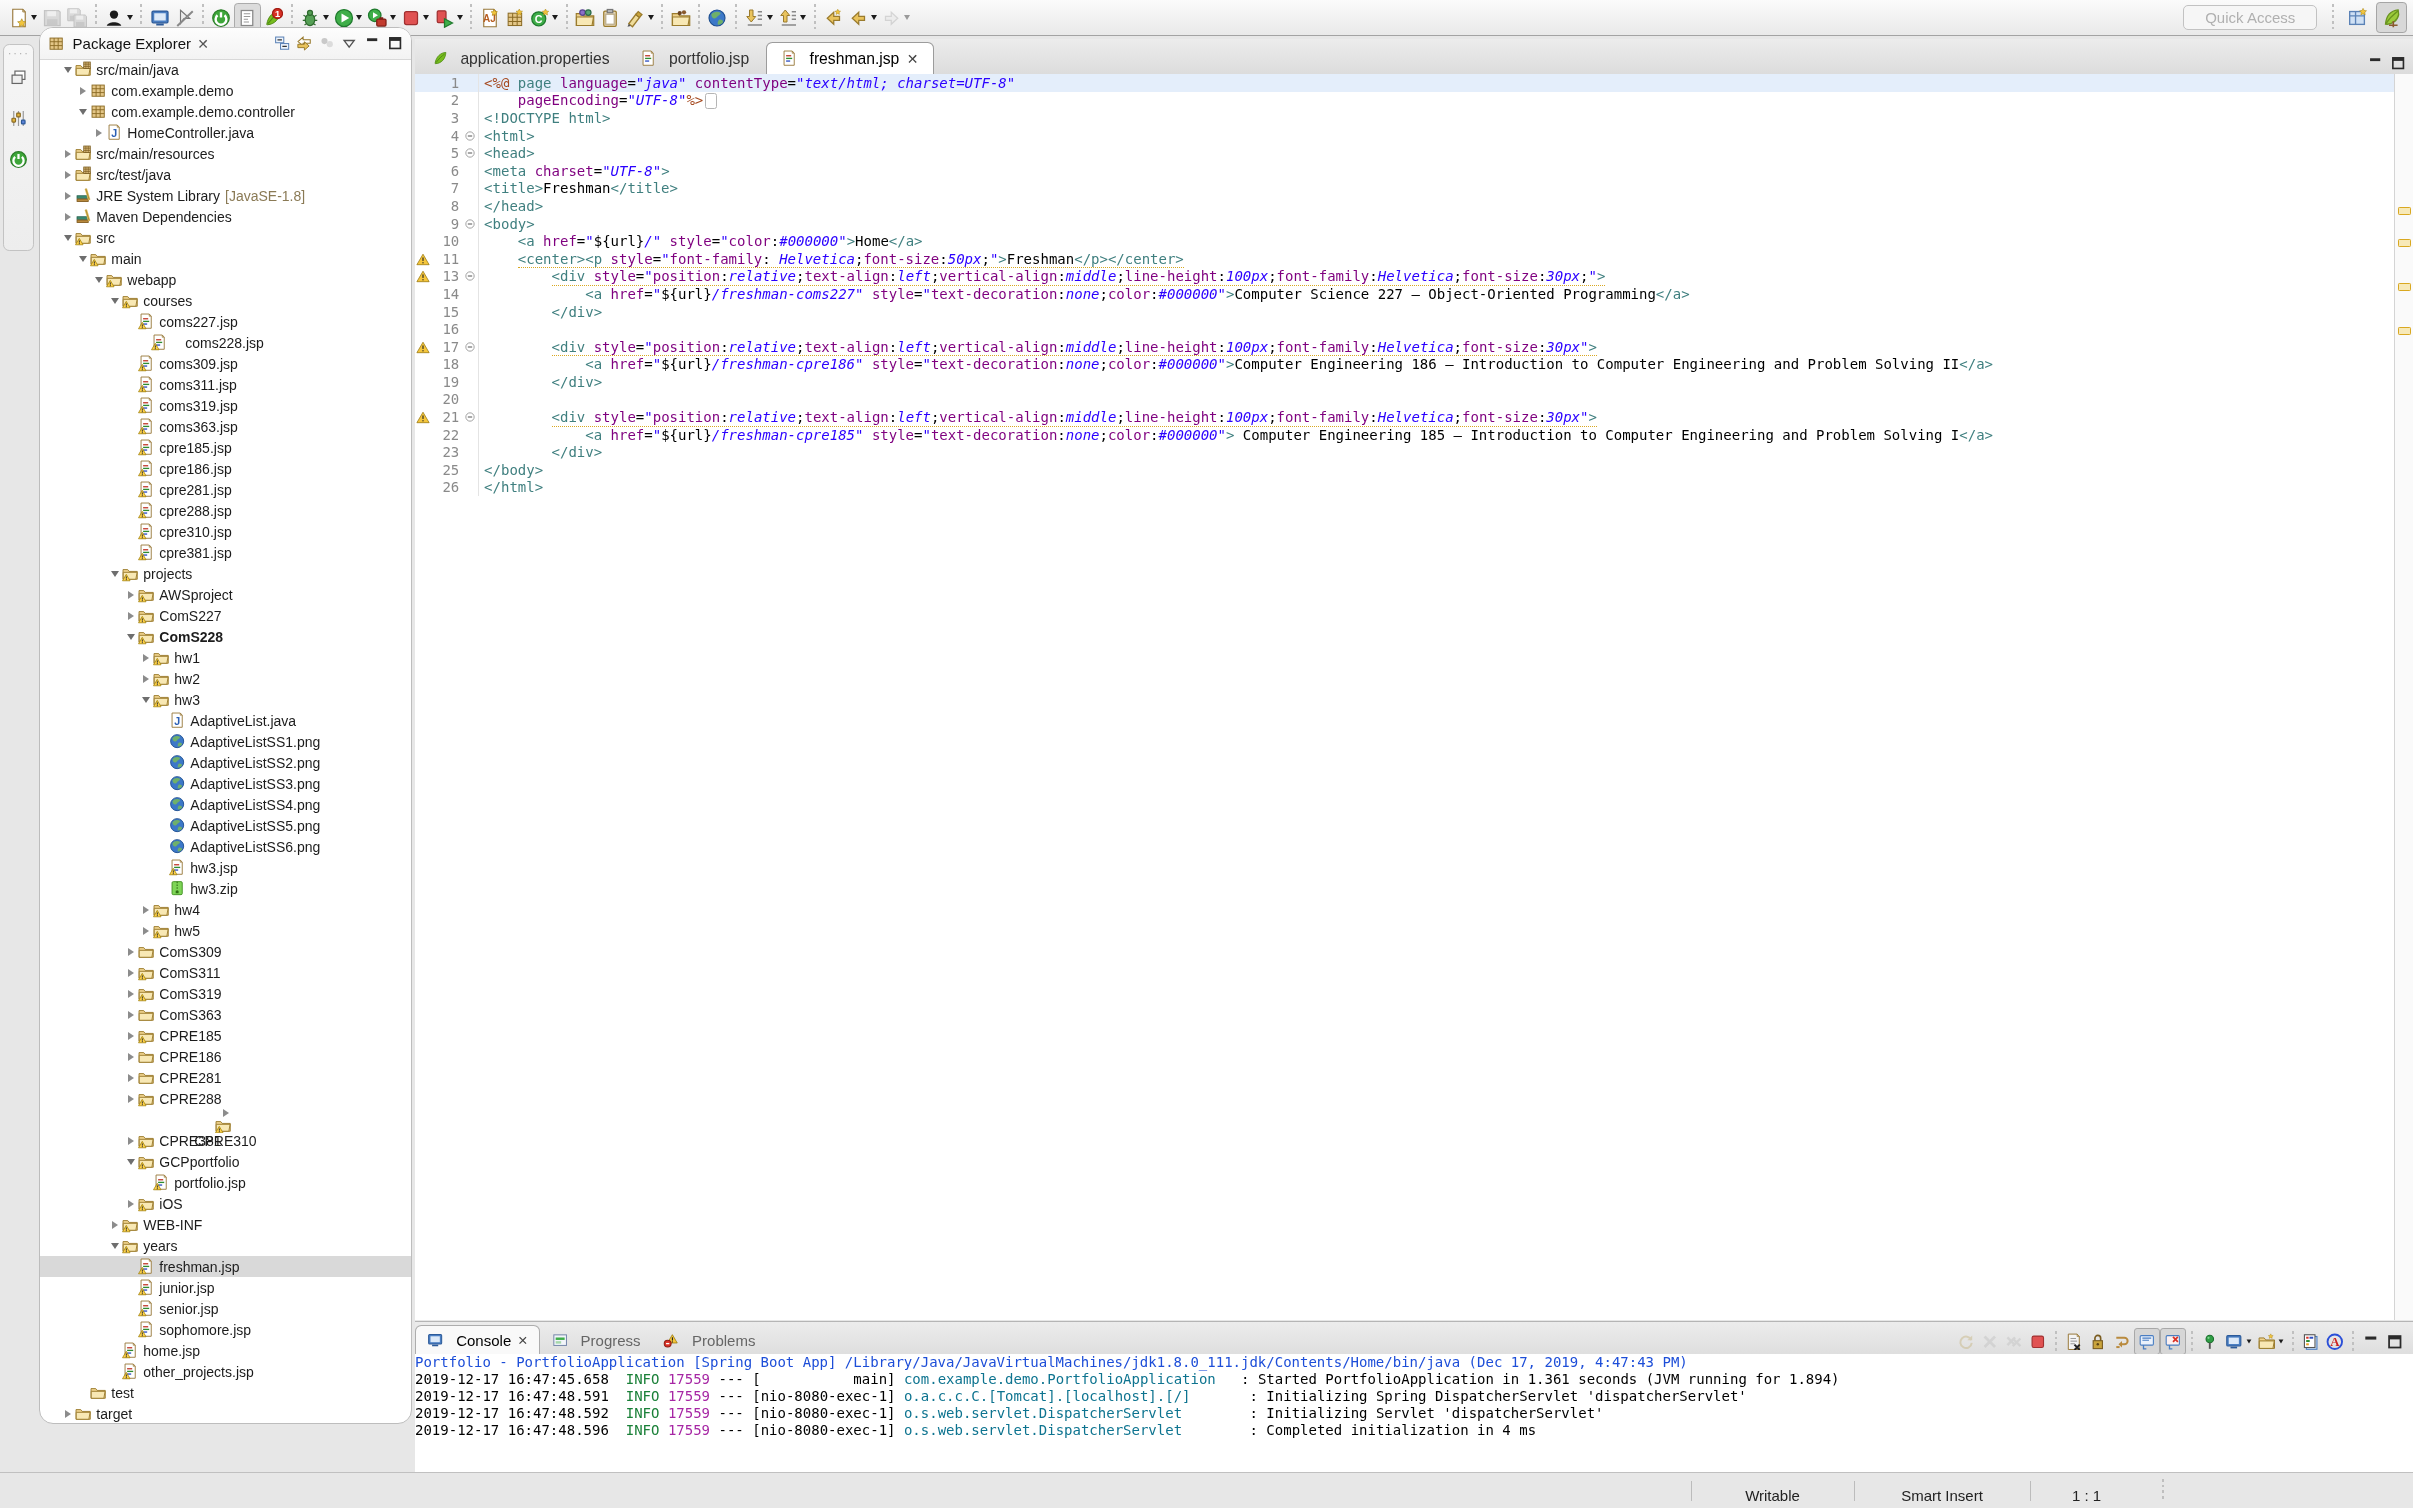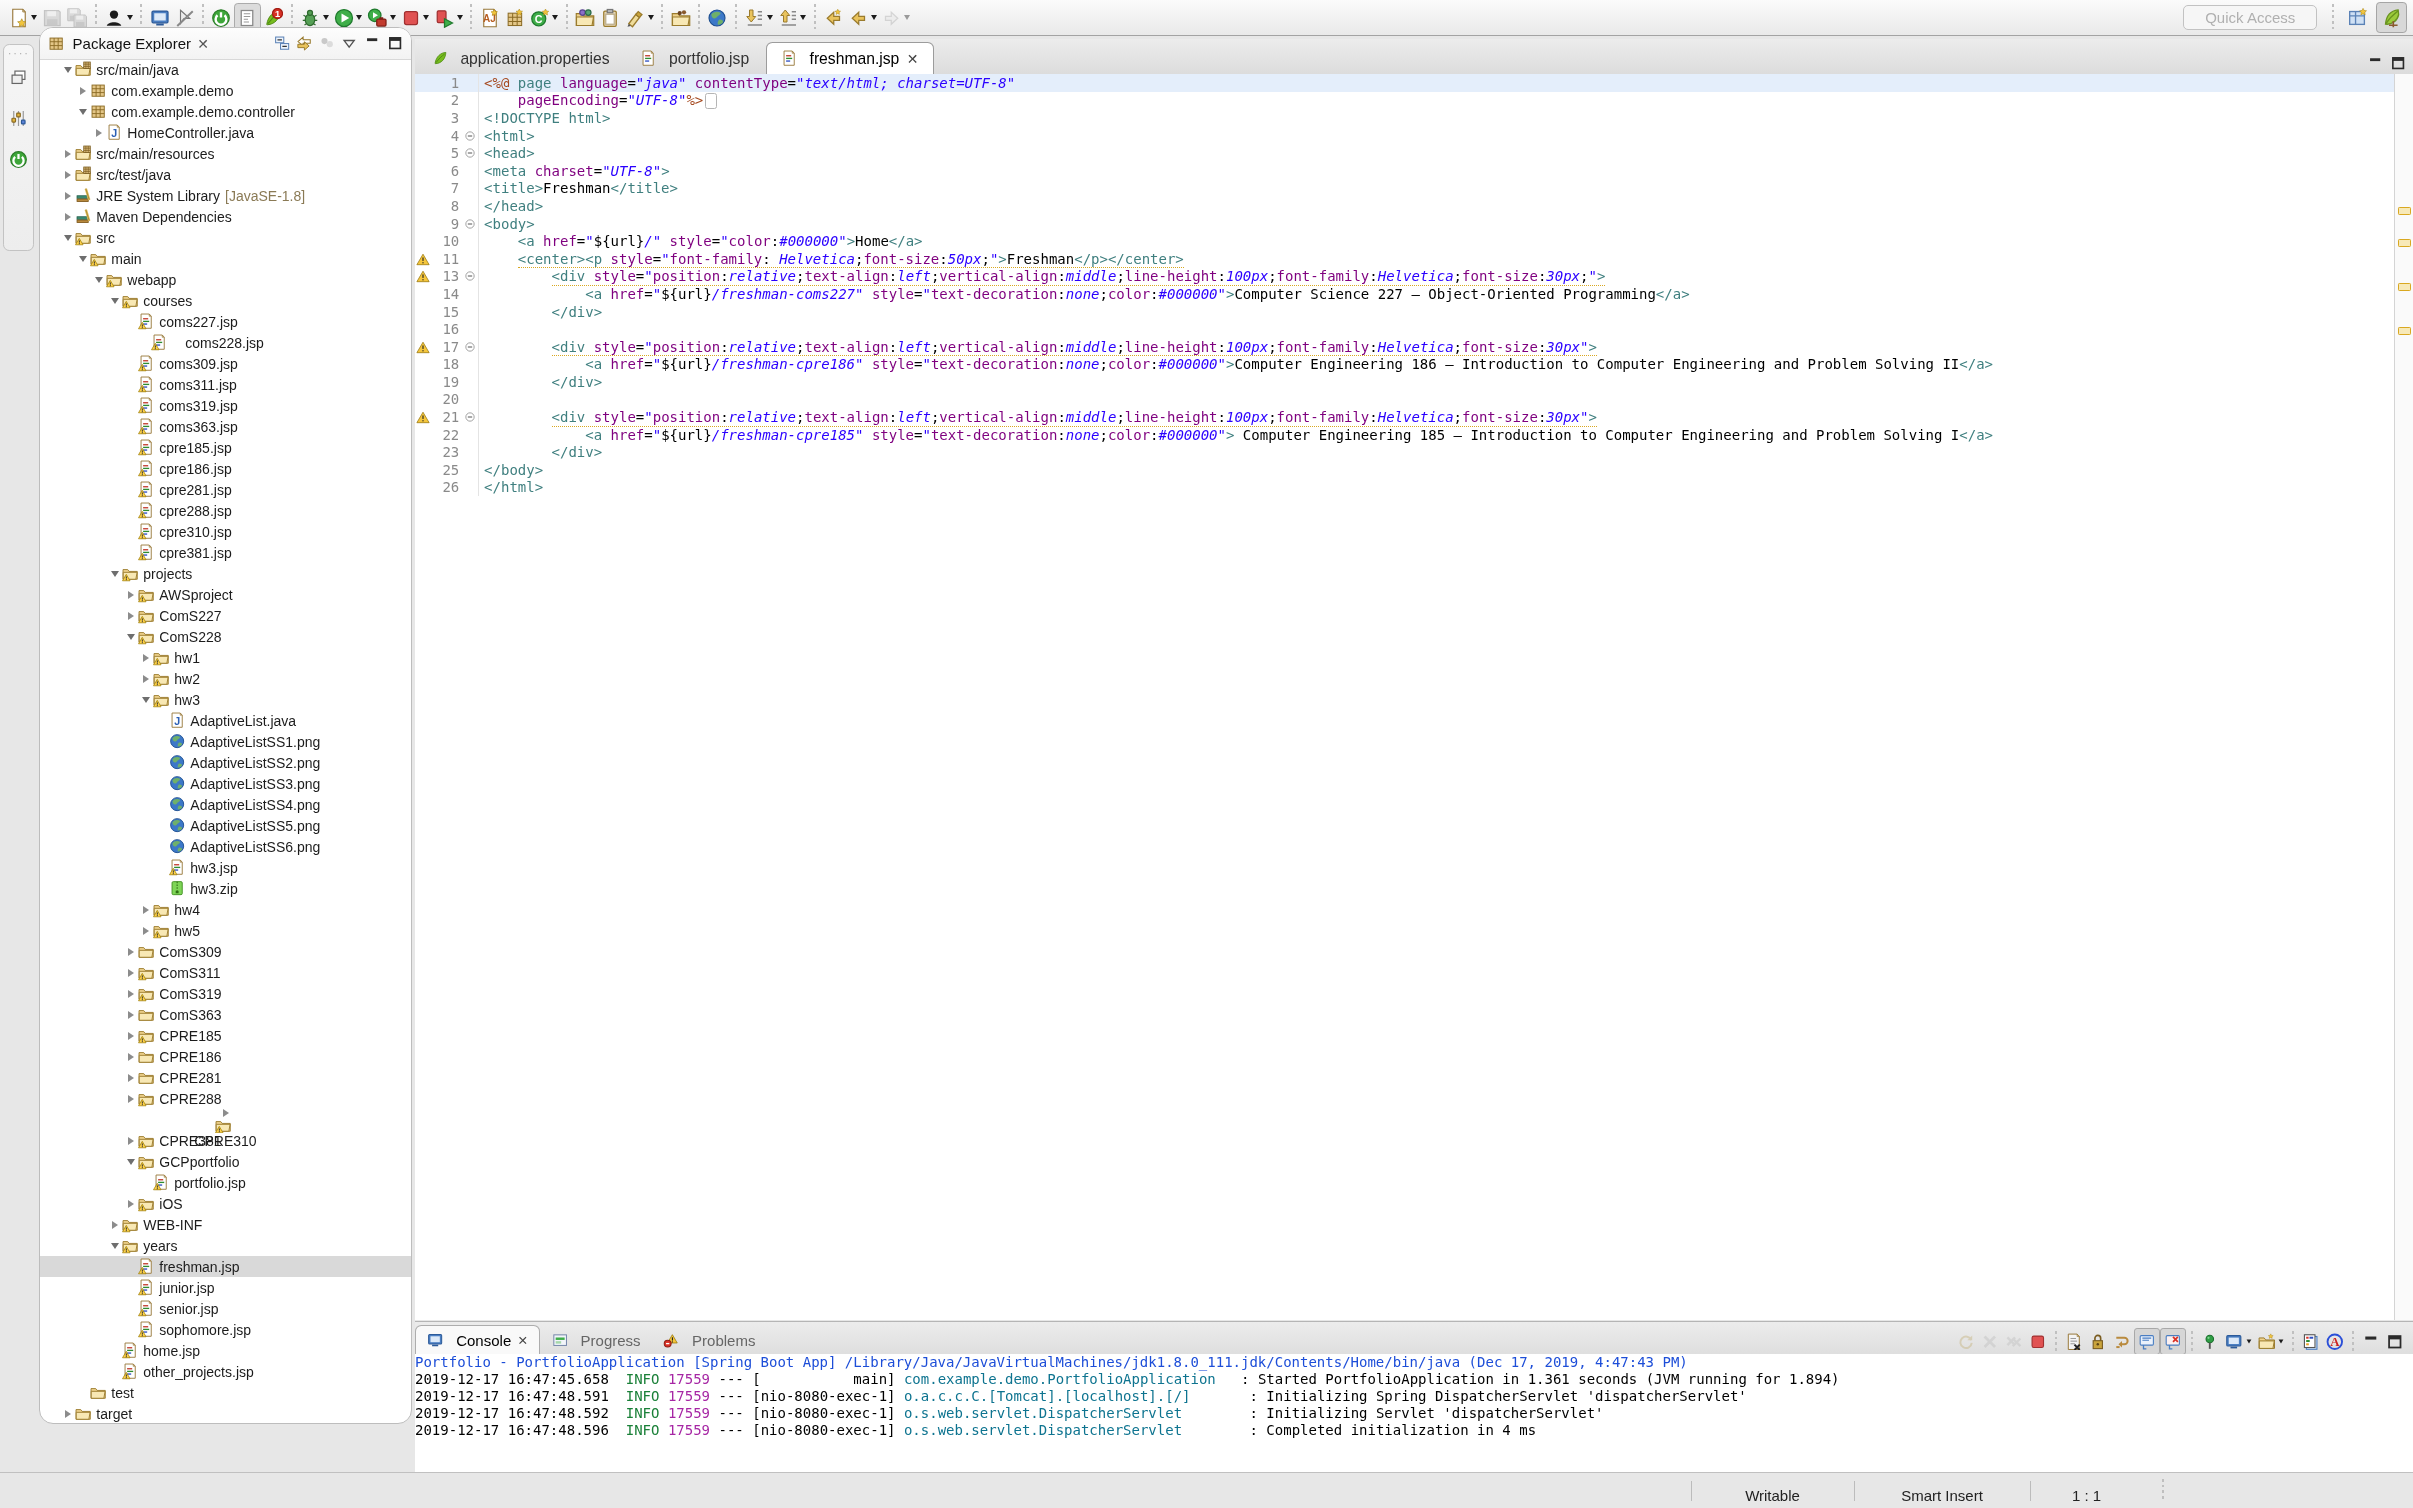--- a/index.html
+++ b/index.html
@@ -789,21 +789,21 @@
         </span>
         <span class="ticon"><svg viewBox="0 0 16 16">
             <path d="M1 4.5h4.6l1.4 1.8H15V14H1z" fill="#EFD28D" stroke="#9A7B2D" stroke-width=".9"></path>
             <path d="M1.2 7.2h13.6L13.6 14H1.2z" fill="#F8E8B4" stroke="#9A7B2D" stroke-width=".9"></path>
             <path d="M.5 15.5L4.2 9.2l3.7 6.3z" fill="#FFD24A" stroke="#9a7a00" stroke-width=".7"></path>
             <rect x="3.75" y="11.2" width="1" height="2.2" fill="#333"></rect>
             <rect x="3.75" y="13.9" width="1" height="1" fill="#333"></rect>
           </svg></span>
         <span class="tlabel">ComS227</span>
       </div>
-      <div class="trow" style="padding-left: 84px;">
+      <div class="trow" style="padding-left: 84px; font-weight: bold;">
         <span class="ar">
           <span class="exp"></span>
         </span>
         <span class="ticon"><svg viewBox="0 0 16 16">
             <path d="M1 4.5h4.6l1.4 1.8H15V14H1z" fill="#EFD28D" stroke="#9A7B2D" stroke-width=".9"></path>
             <path d="M1.2 7.2h13.6L13.6 14H1.2z" fill="#F8E8B4" stroke="#9A7B2D" stroke-width=".9"></path>
             <path d="M.5 15.5L4.2 9.2l3.7 6.3z" fill="#FFD24A" stroke="#9a7a00" stroke-width=".7"></path>
             <rect x="3.75" y="11.2" width="1" height="2.2" fill="#333"></rect>
             <rect x="3.75" y="13.9" width="1" height="1" fill="#333"></rect>
           </svg></span>

